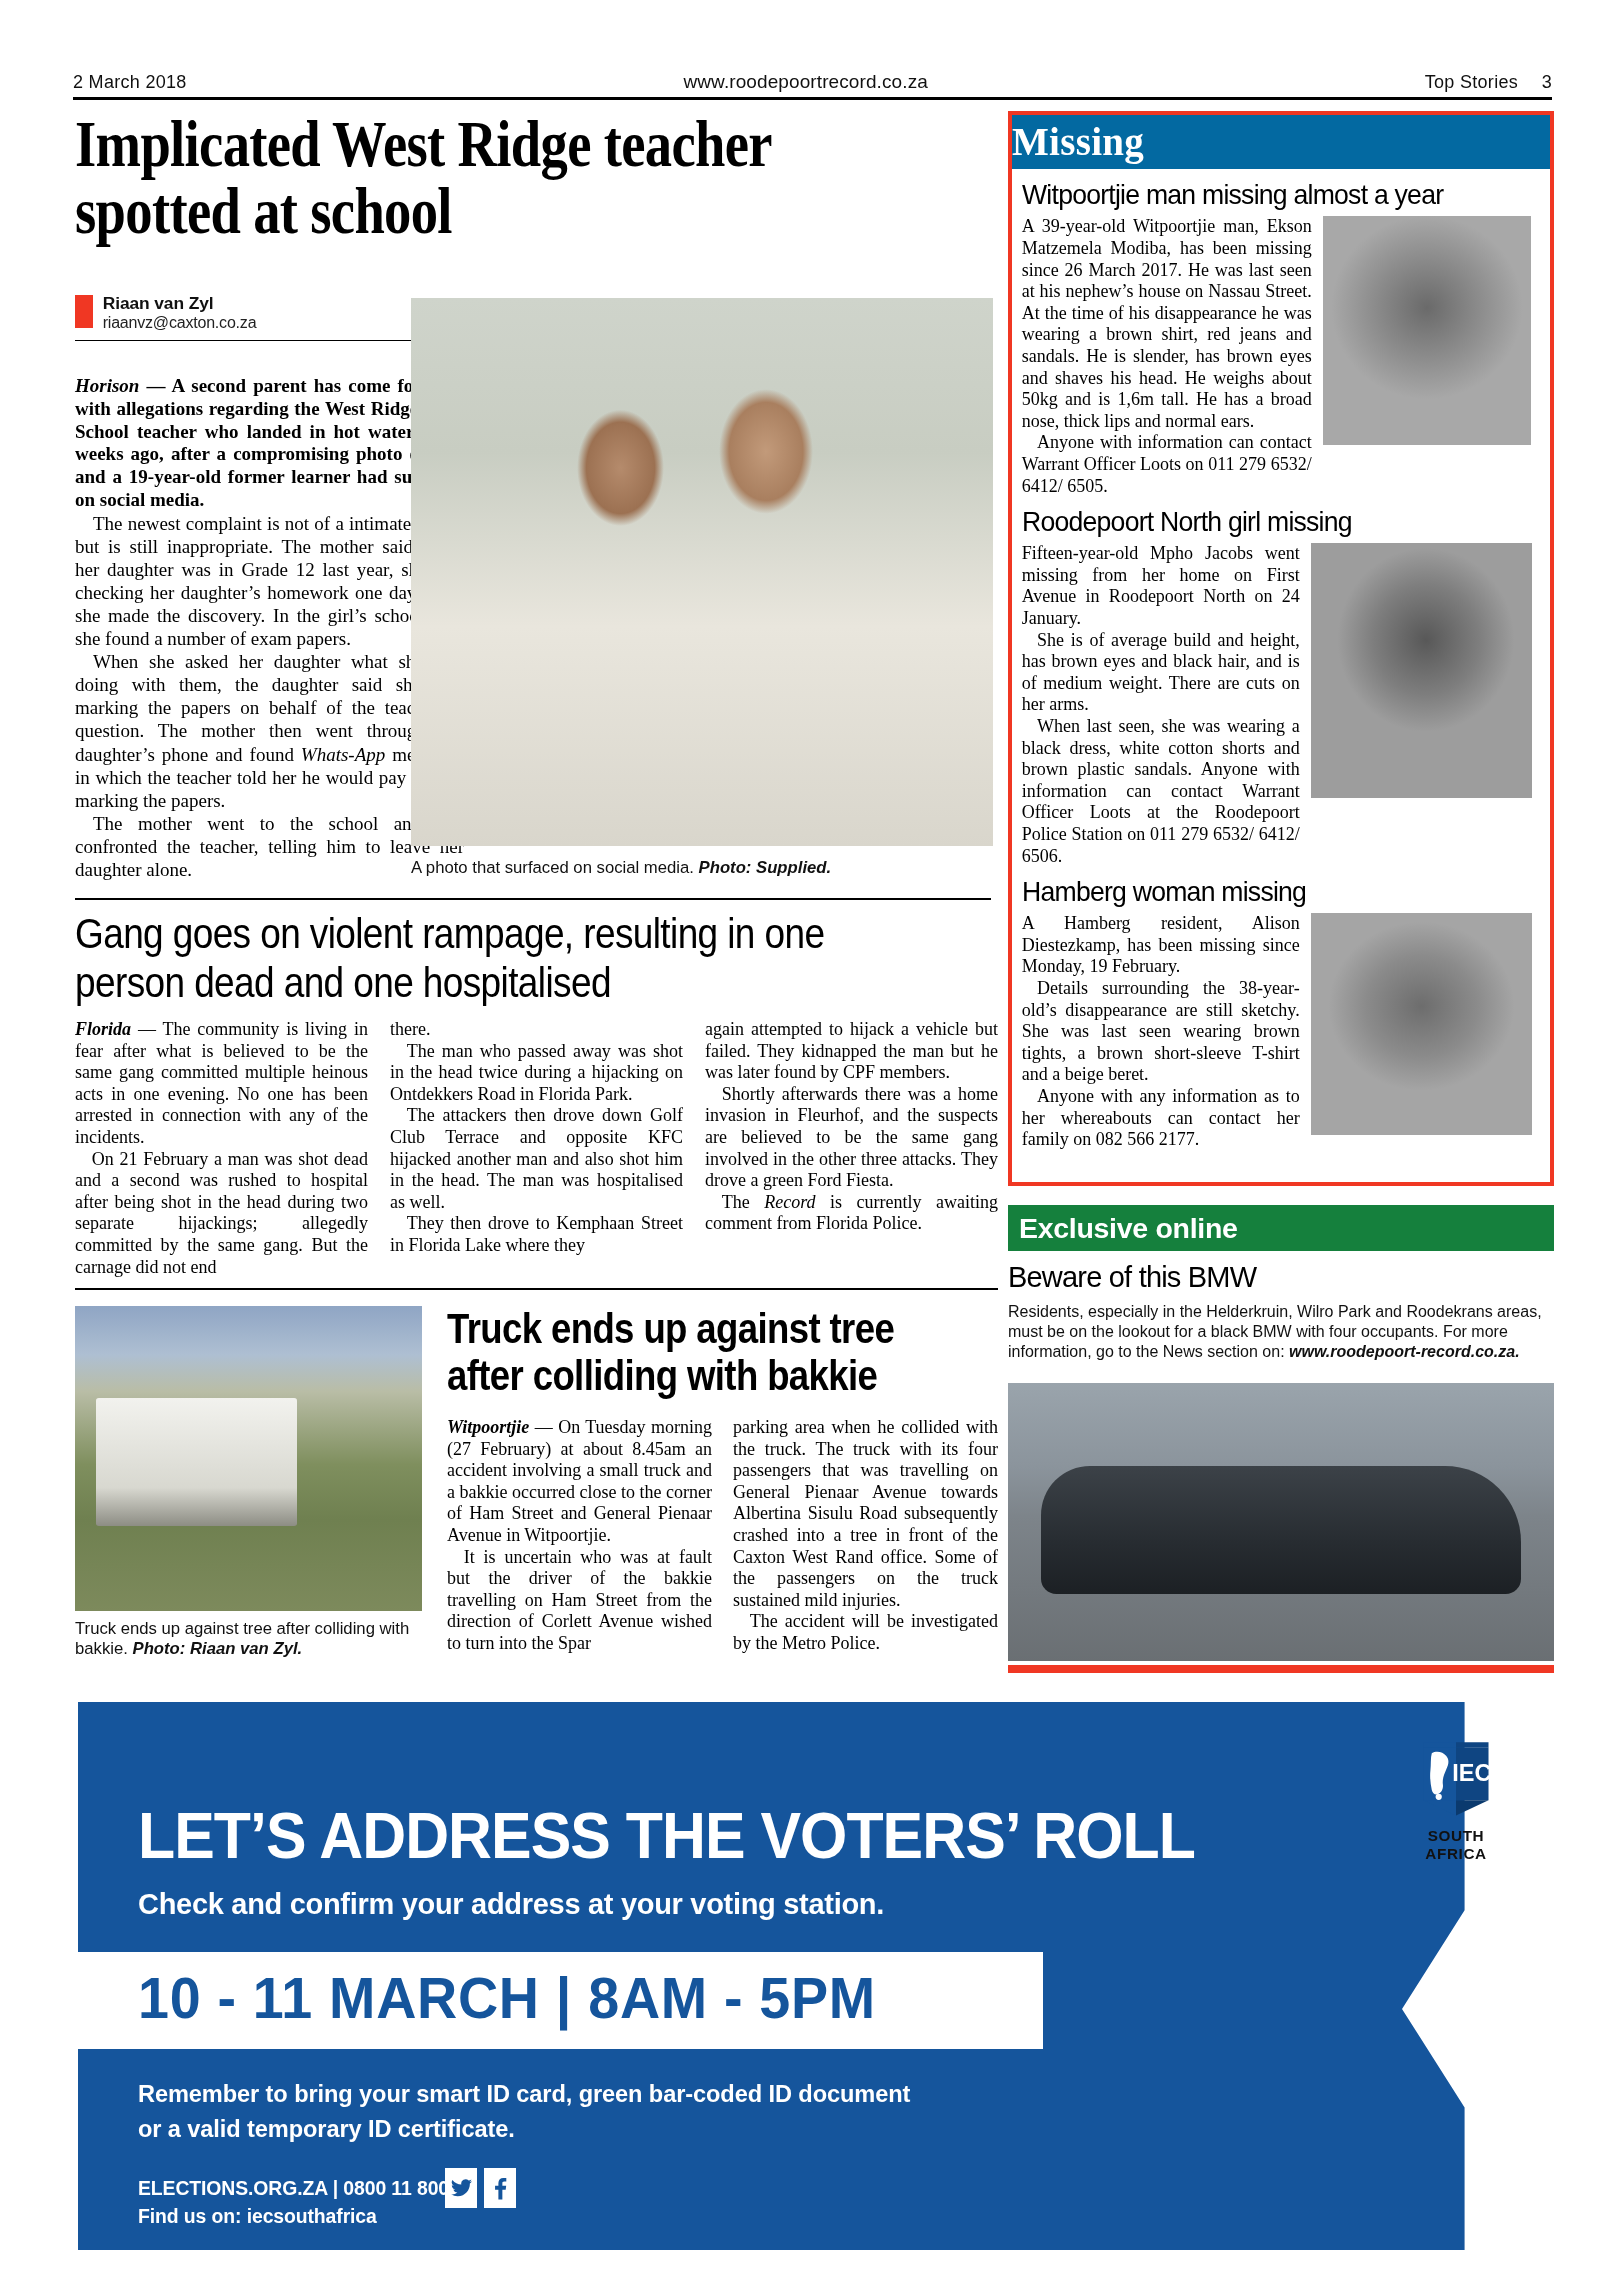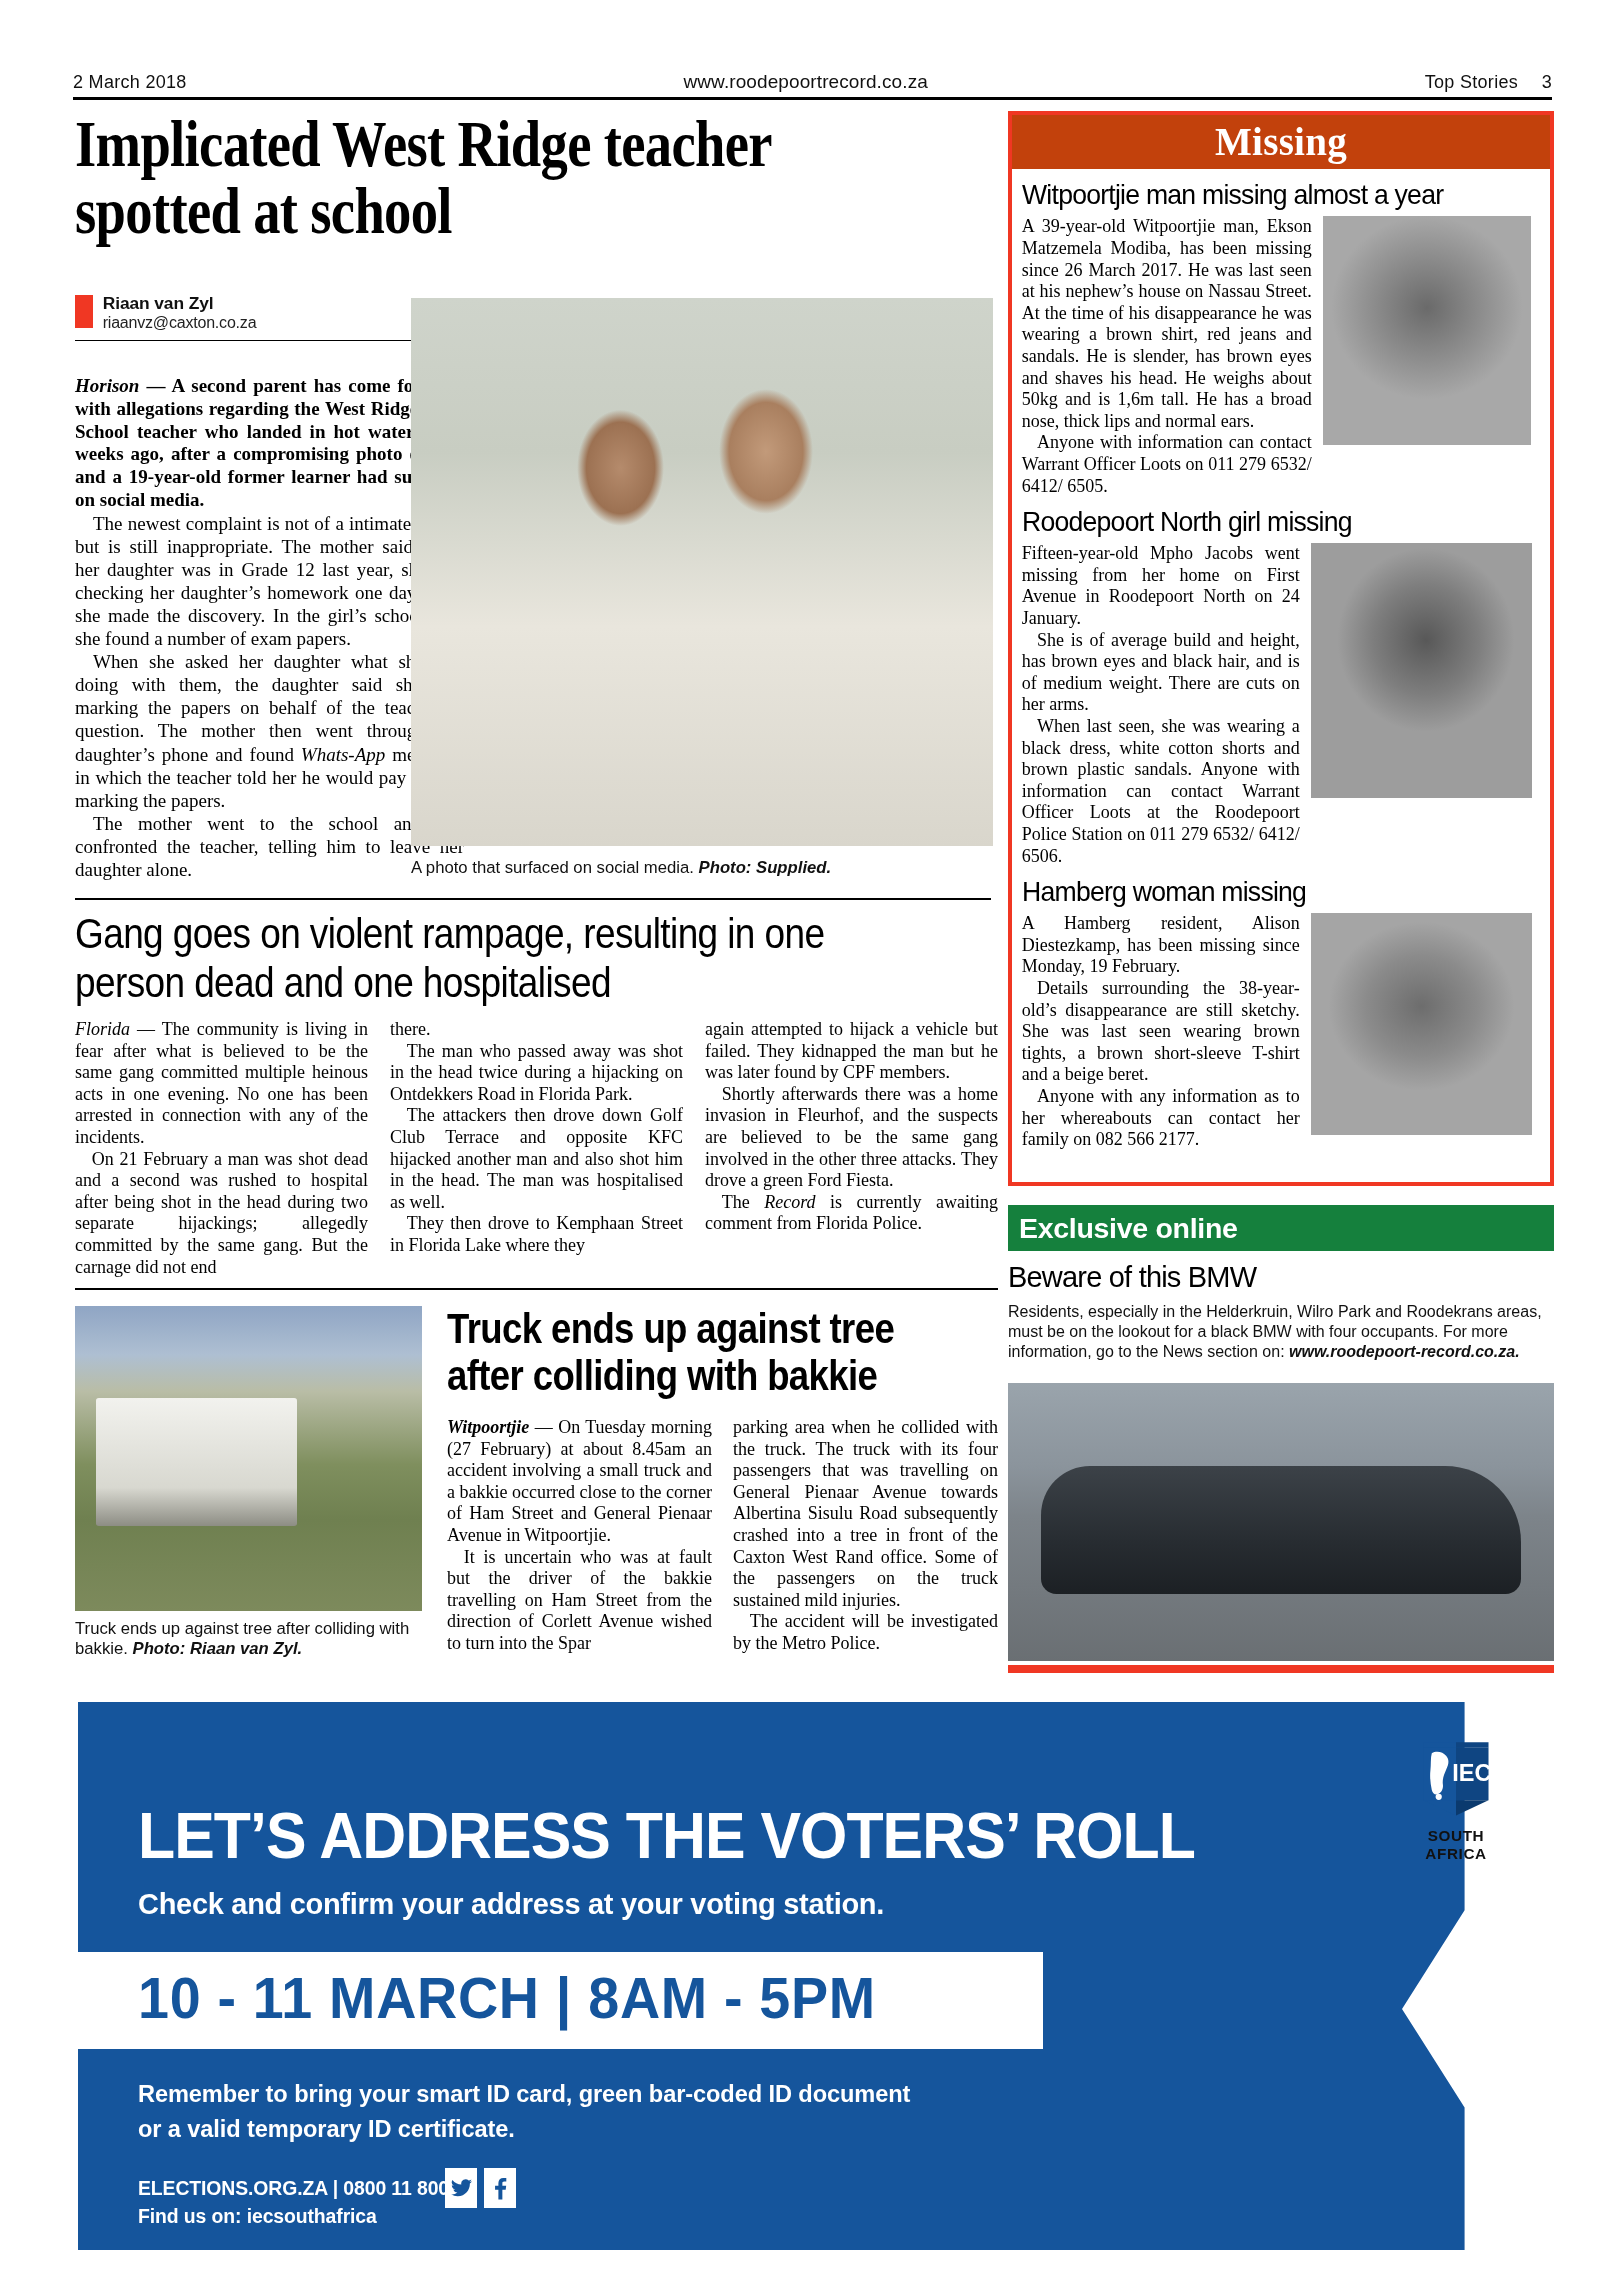--- a/index.html
+++ b/index.html
@@ -66,21 +66,21 @@
     font-size:43px; line-height:1.13; letter-spacing:-0.7px; color:#000;
     transform: scaleX(0.86); transform-origin:left top;
   }
   .gang-cols {
     position:absolute; left:75px; top:1019px; width:923px;
     display:flex; gap:22px;
   }
   .gang-cols .col { width:293px; font-size:18px; line-height:1.2; text-align:justify; }
   .gang-cols p { text-indent:16.7px; }
   .gang-cols p.first { text-indent:0; }
-  .gang-cols em { font-style:italic; font-weight:normal; }
+  .gang-cols em { font-style:italic; font-weight:bold; }
   .gang-cols i { font-style:italic; }
   .rule-gang-bottom { position:absolute; left:75px; top:1288px; width:923px; height:2.1px; background:#000; }
 
   
   .truck-photo {
     position:absolute; left:75px; top:1306px; width:347px; height:305px;
     background:#8a9a6a; overflow:hidden;
   }
   .truck-caption {
     position:absolute; left:75px; top:1619px; width:347px;
@@ -101,21 +101,21 @@
   .truck-cols p { text-indent:16.7px; }
   .truck-cols p.first { text-indent:0; }
   .truck-cols em { font-style:italic; font-weight:bold; }
 
   
   .side-missing {
     position:absolute; left:1008px; top:111px; width:546px; height:1075px;
     border:4.9px solid #f03723; background:#fff;
   }
   .side-banner {
-    background:#c2410c; color:#fff; text-align:center;
+    background:#0369a1; color:#fff; text-align:left;
     font-family:"Liberation Serif", serif; font-weight:bold;
     font-size:39px; line-height:1.38; letter-spacing:0.3px;
   }
   .side-inner { padding:7px 9.7px 4.2px 9.7px; }
   .side-h2 {
     font-family:"Liberation Sans", sans-serif; font-size:28px;
     letter-spacing:-0.8px; color:#000; margin:4.2px 0 5.6px 0; line-height:1.1;
     transform: scaleX(0.95); transform-origin:left center;
   }
   .side-block { display:flex; gap:11px; }

